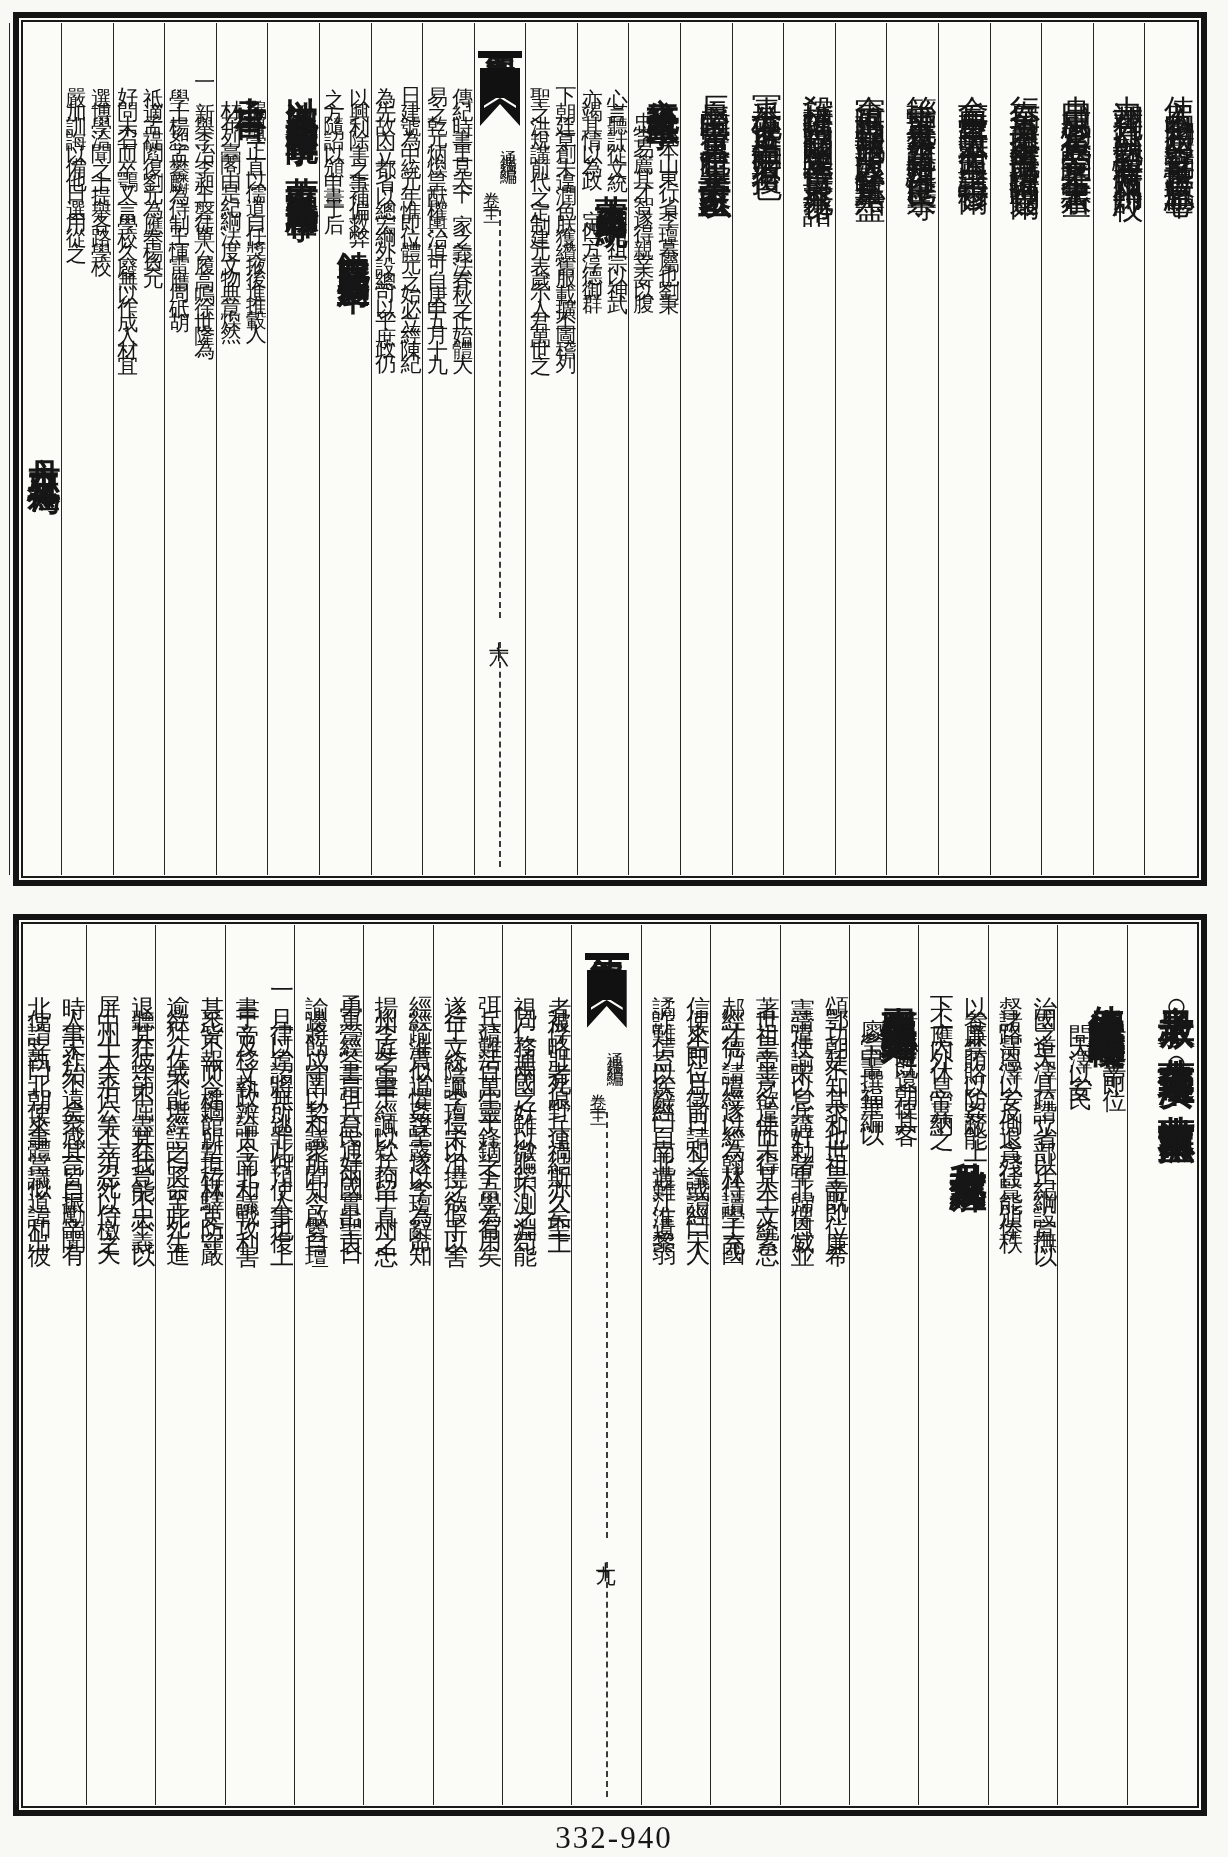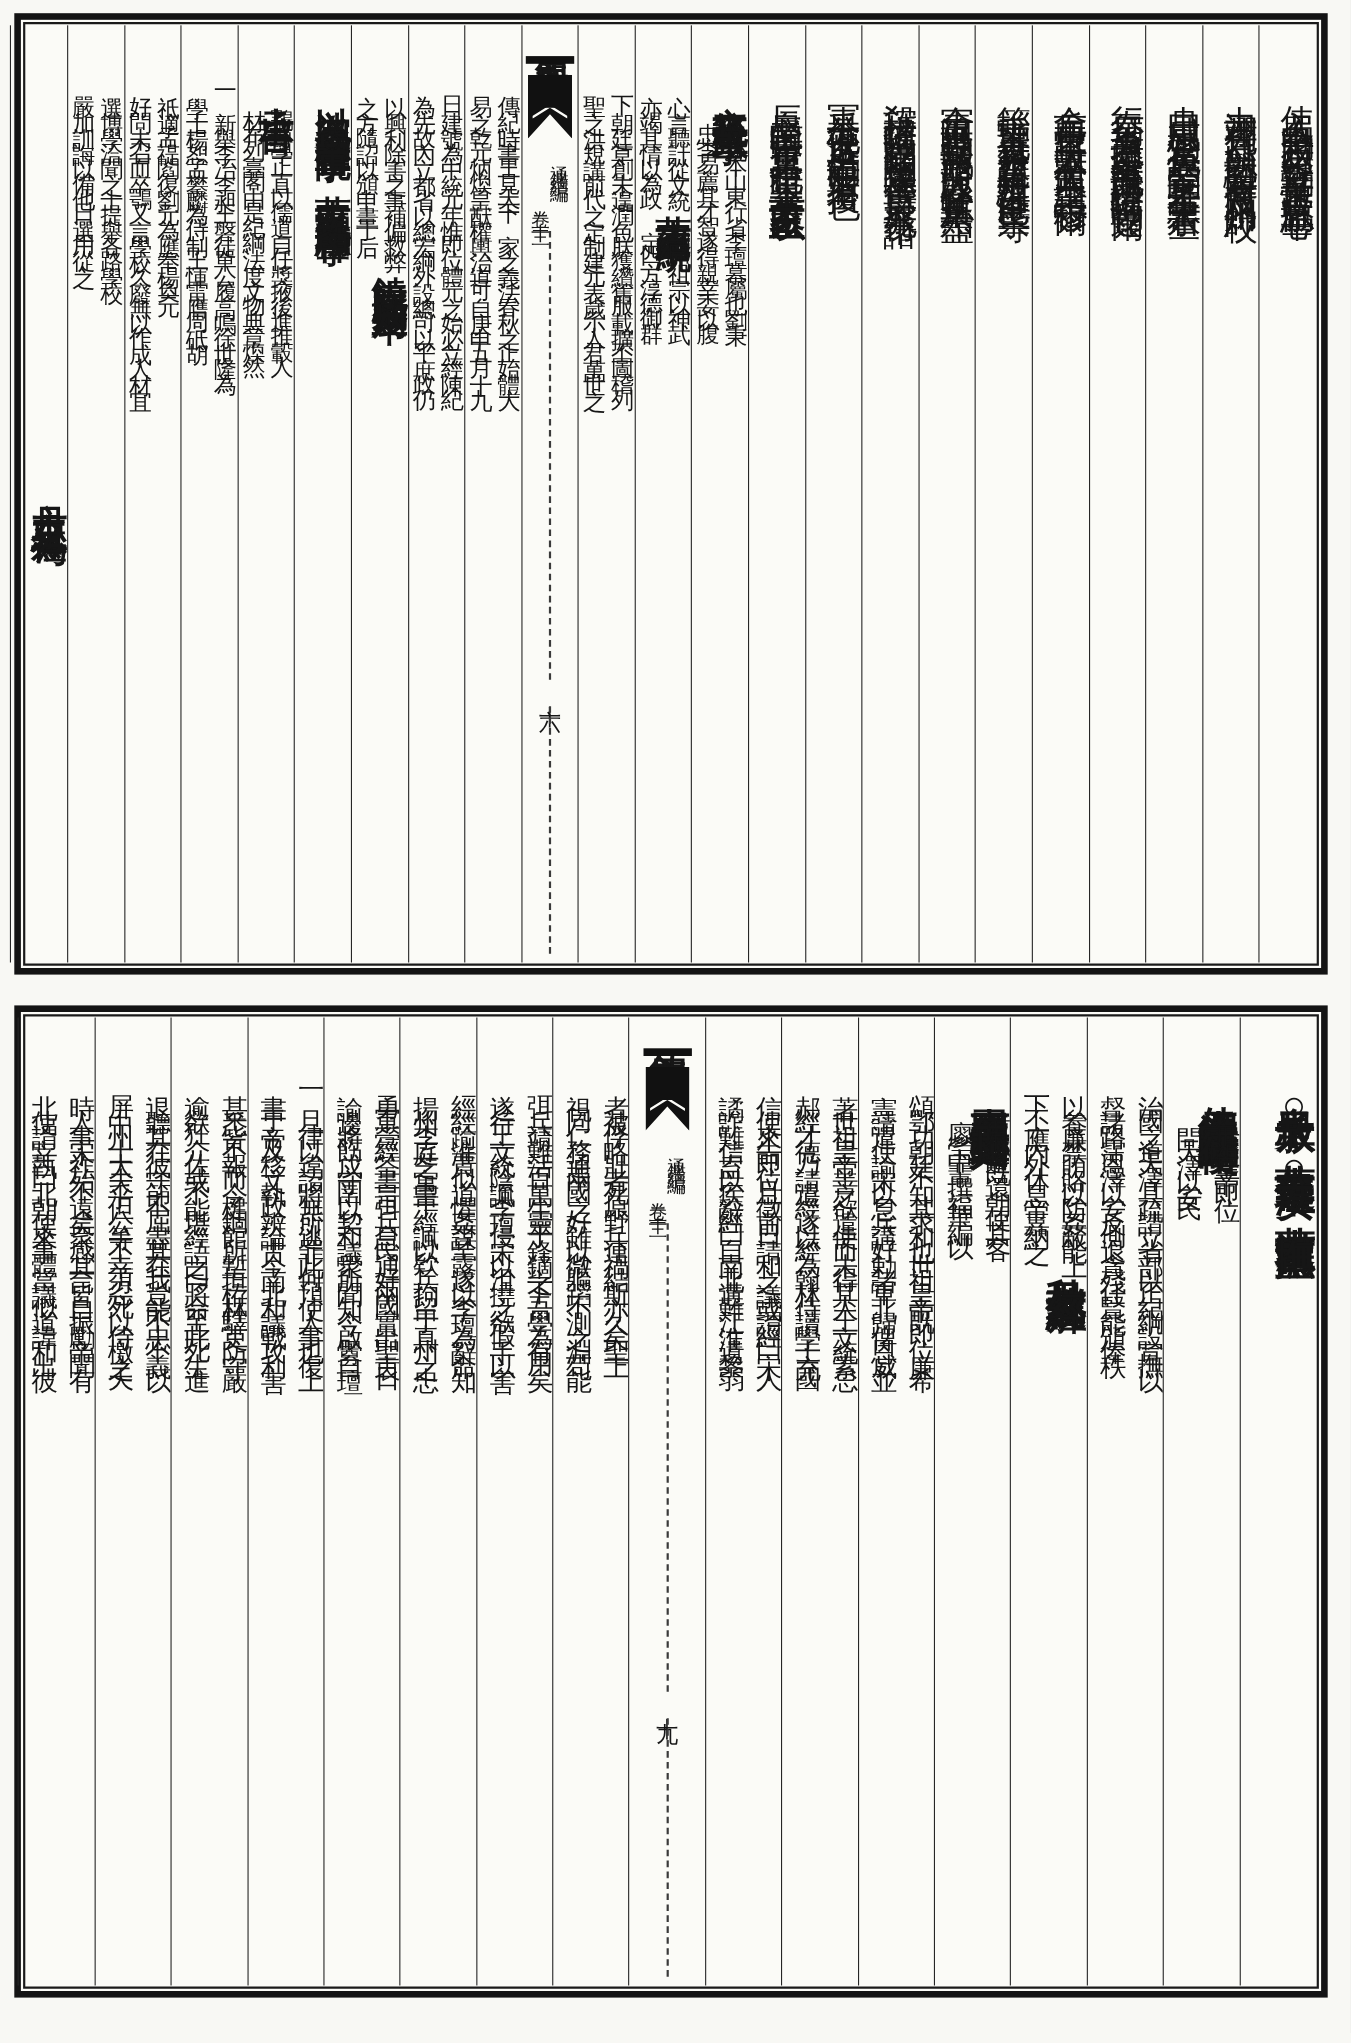--- a/index.html
+++ b/index.html
@@ -273,13 +273,14 @@
           </div>
         </div>
         <div class="col">
           <div class="pair seg">
             <span class="half">時人事宋祚殆不遠矣衆感其言皆自振勵帝聞有</span>
             <span class="half">北使謂宰執曰北朝使來事體當議似道諱和出彼</span>
           </div>
         </div>
       </div>
   </div>
+  <div class="sheet-number">332-940</div>
 </div>
 
 </body></html>

